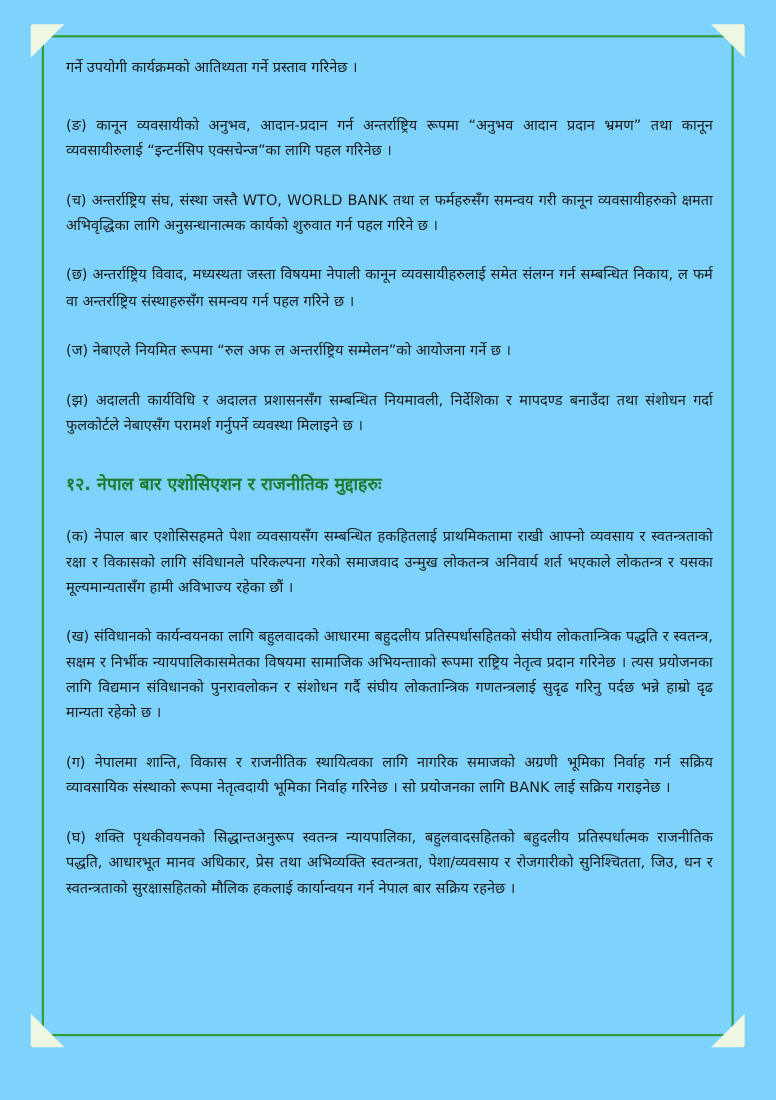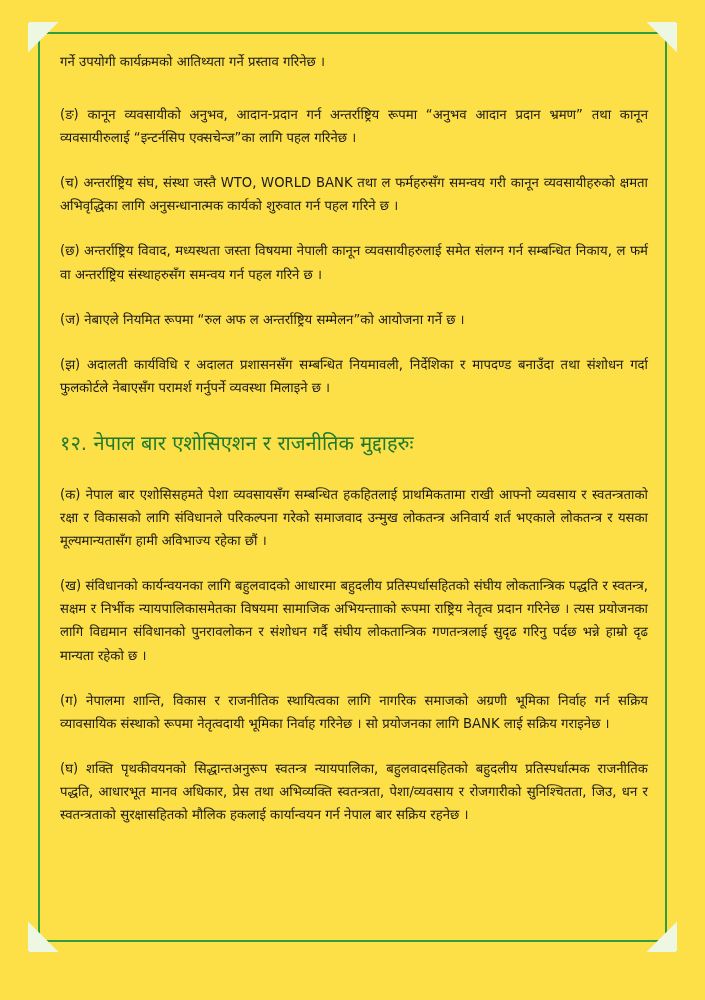--- a/index.html
+++ b/index.html
@@ -10,21 +10,21 @@
     width: 705px;
     height: 1000px;
     background: #eef7e1;
     font-family: "DejaVu Sans", "Liberation Sans", sans-serif;
     overflow: hidden;
   }
   .page {
     position: relative;
     width: 705px;
     height: 1000px;
-    background: #fde047;
+    background: #7dd3fc;
     box-sizing: border-box;
   }
   
   .frame {
     position: absolute;
     left: 38px;
     top: 32px;
     right: 38px;
     bottom: 58px;
     border: 2px solid #2f9e3f;
@@ -62,22 +62,22 @@
     line-height: 1.75;
     color: #1a1a1a;
     text-align: justify;
     font-family: "DejaVu Sans", "Liberation Sans", sans-serif;
   }
   p.para.first {
     margin-bottom: 30px;
   }
   h2.section-heading {
     margin: 28px 0 24px 0;
-    font-size: 20px;
-    font-weight: normal;
+    font-size: 16px;
+    font-weight: bold;
     color: #1f7a2e;
     line-height: 1.6;
   }
 </style>
 </head>
 <body>
 
 <div class="page">
 
   <div class="frame"></div>

